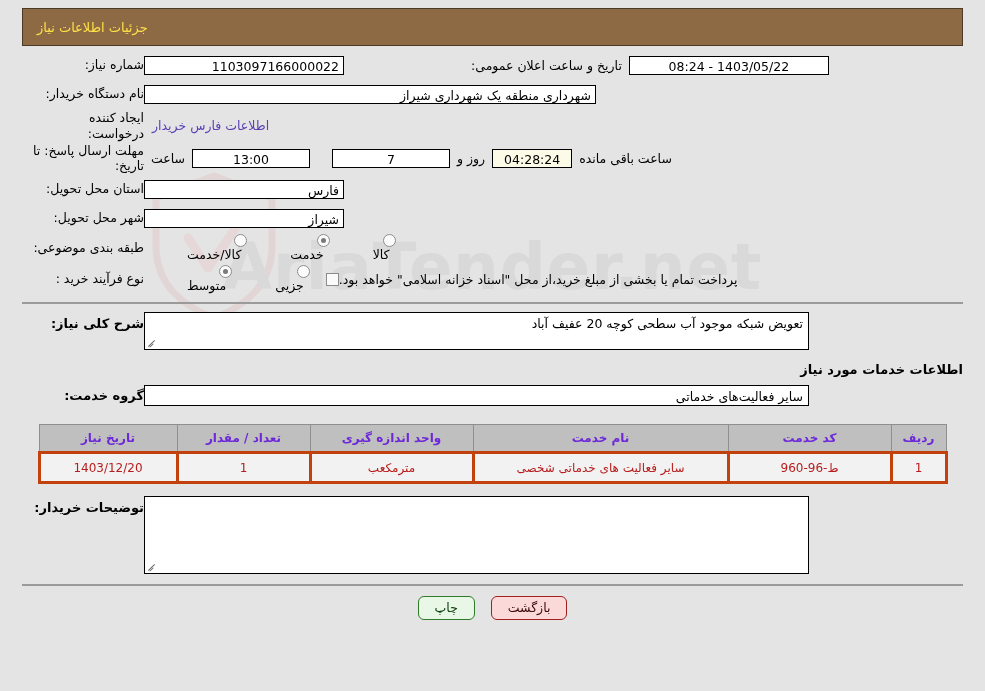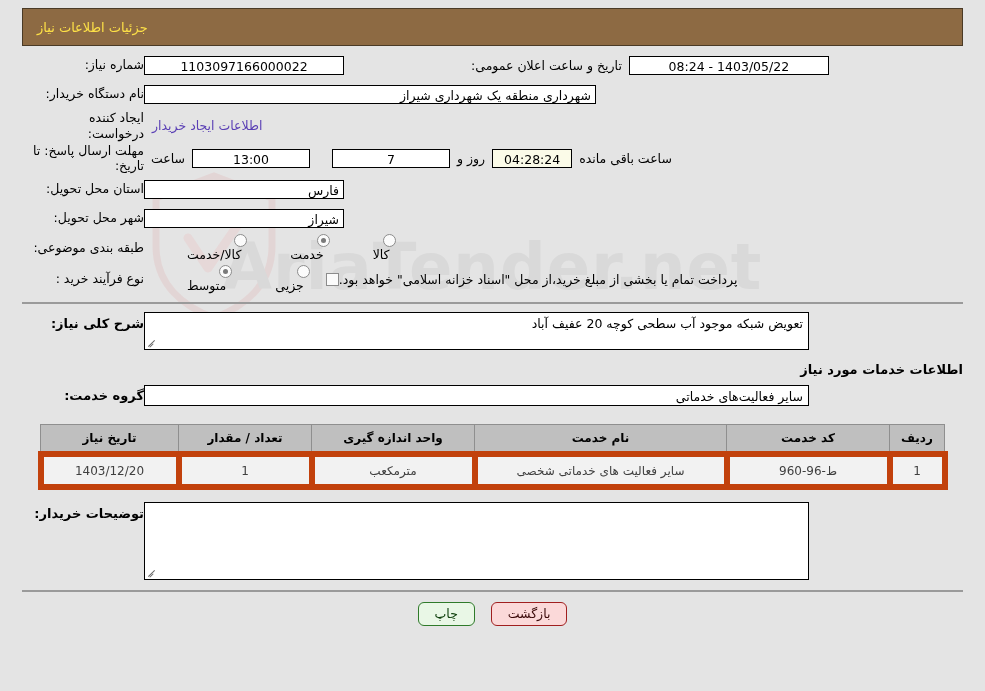--- a/index.html
+++ b/index.html
@@ -112,21 +112,21 @@
     padding: 0 4px;
     box-sizing: border-box;
     text-align: right;
     overflow: hidden;
     white-space: nowrap;
     color: #000;
   }
   .fld.center { text-align: center; }
   .fld.cream { background: #fbfbe8; }
 
-  .w-need   { width: 200px; text-align:center; }
+  .w-need   { width: 200px; }
   .w-org    { width: 452px; }
   .w-date   { width: 200px; text-align:center; }
   .w-time   { width: 118px; text-align:center; }
   .w-days   { width: 118px; text-align:center; }
   .w-count  { width: 80px;  text-align:center; }
   .w-prov   { width: 200px; }
   .w-city   { width: 200px; }
   .w-pubdate{ width: 200px; text-align:center; }
 
   .midlbl {
@@ -284,32 +284,32 @@
     border-collapse: collapse;
     width: 910px;
     margin: 0 auto;
     font-size: 12px;
   }
   table.items th {
     background: #bfbfbf;
     border: 1px solid #8f8f8f;
     font-weight: bold;
     height: 26px;
-    color: #000000;
+    color: #6d28d9;
     font-size: 12px;
     padding: 0 6px;
   }
   table.items td {
     background: #f2f2f2;
-    border: 6px solid #c2410c;
+    border: 3px solid #c2410c;
     height: 27px;
     text-align: center;
     font-size: 12px;
     padding: 0 6px;
-    color: #404040;
+    color: #b91c1c;
   }
 
   
   .notes-sect {
     margin: 12px 22px 0 22px;
     padding-bottom: 10px;
     border-bottom: 2px solid #9a9a9a;
     position: relative;
     z-index: 2;
   }
@@ -372,21 +372,21 @@
     </div>
 
     <div class="row">
       <div style="flex:1"></div>
       <div class="fld w-org">شهرداری منطقه یک شهرداری شیراز</div>
       <div class="lbl">نام دستگاه خریدار:</div>
     </div>
 
     <div class="row">
       <div style="flex:1"></div>
-      <a class="link">اطلاعات ایجاد خریدار</a>
+      <a class="link">اطلاعات فارس خریدار</a>
       <div class="lbl">ایجاد کننده درخواست:</div>
     </div>
 
     <div class="row">
       <div style="flex:1"></div>
       <div class="midlbl">ساعت باقی مانده</div>
       <div class="fld w-count cream center">04:28:24</div>
       <div class="midlbl">روز و</div>
       <div class="fld w-days center">7</div>
       <div style="width:22px"></div>

